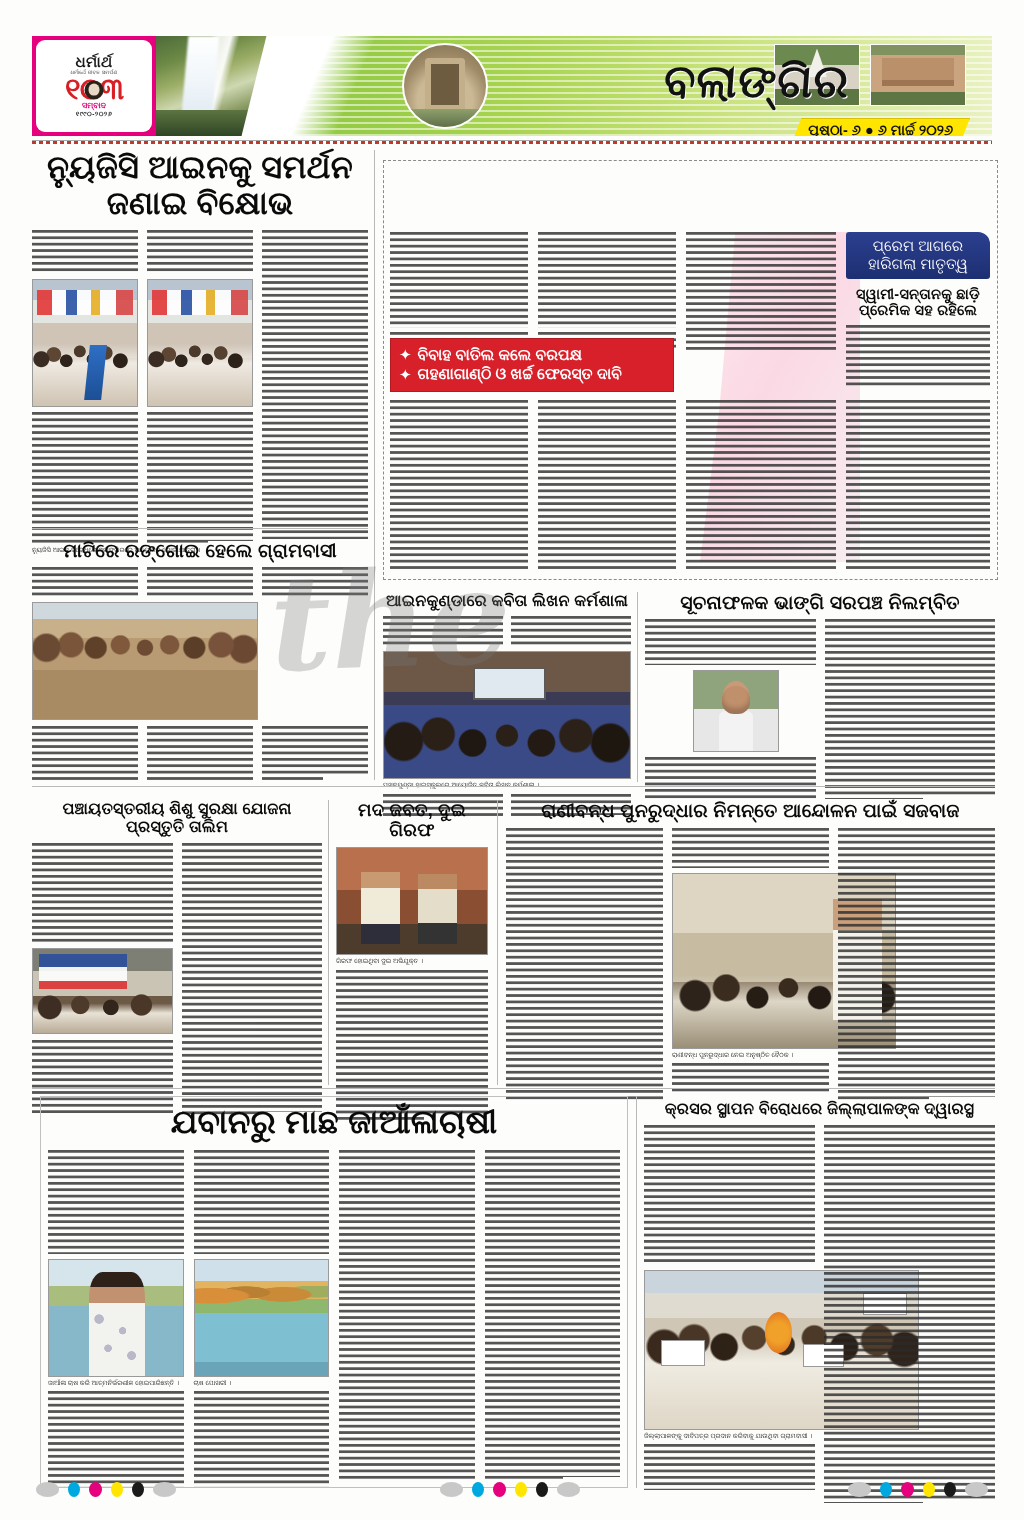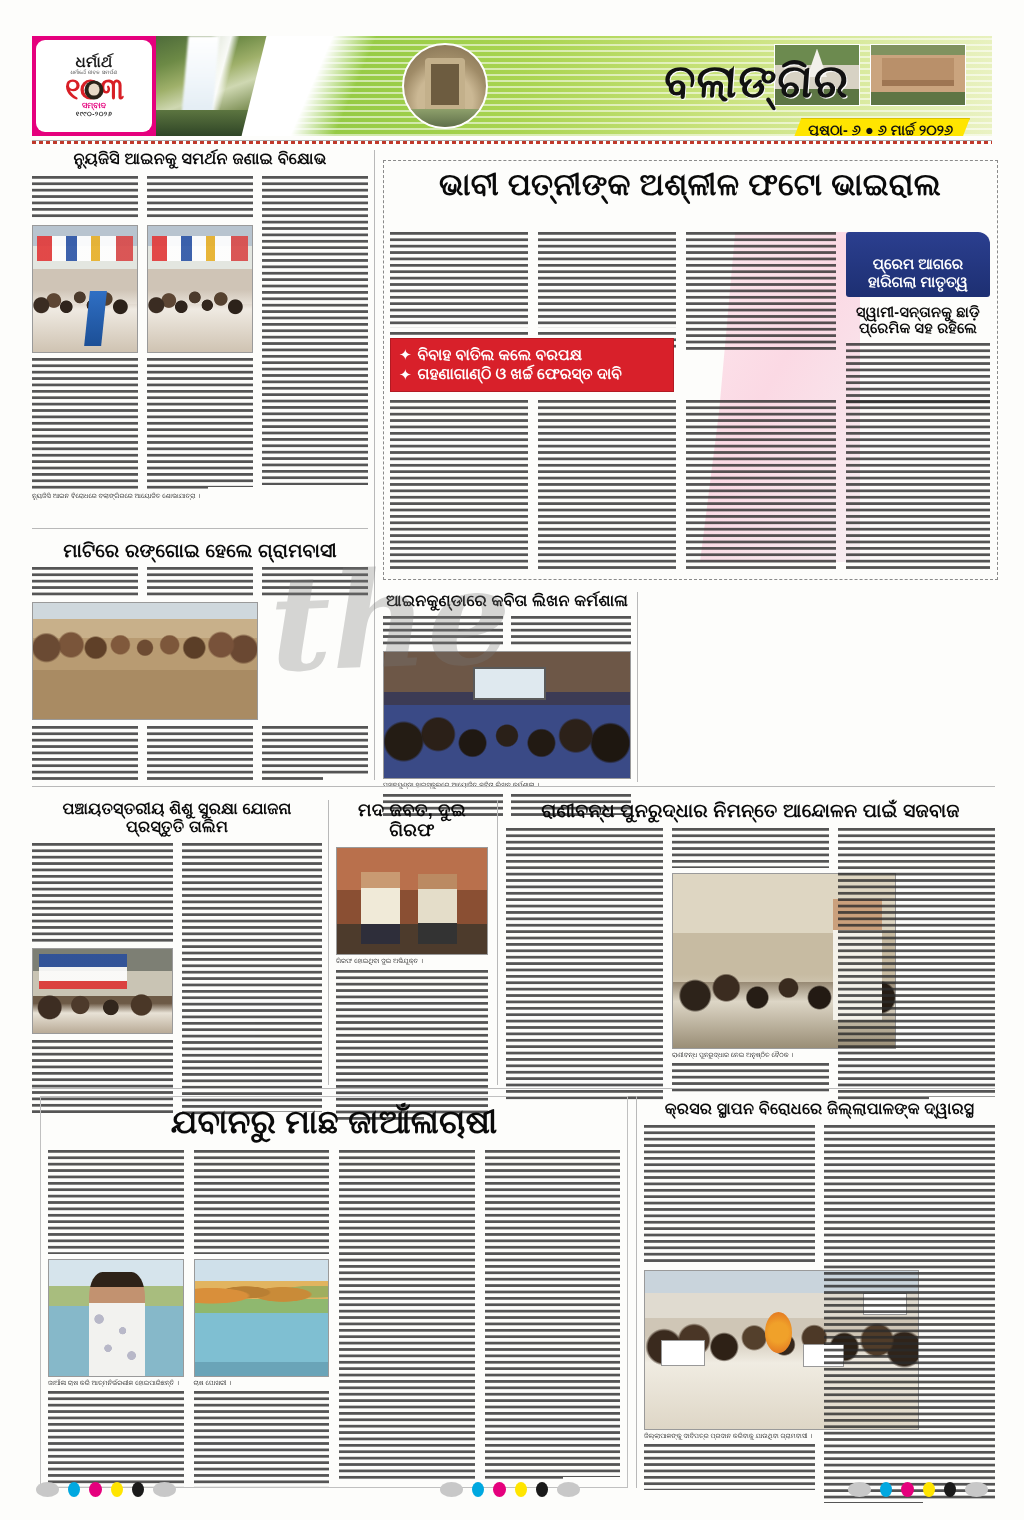--- a/index.html
+++ b/index.html
@@ -174,21 +174,21 @@
   
   .art { position: absolute; }
   .hl {
     font-weight: bold;
     color: #0a0a0a;
     text-align: center;
     line-height: 1.12;
     letter-spacing: .2px;
   }
   .hl-xl { font-size: 31px; }
-  .hl-lg { font-size: 16px; }
+  .hl-lg { font-size: 32px; }
   .hl-md { font-size: 19px; text-align: center; }
   .hl-sm { font-size: 16px; }
 
   .cols { display: flex; gap: 9px; }
   .col { flex: 1 1 0; min-width: 0; }
 
   
   .txt {
     --lh: 6.4px;
     background: repeating-linear-gradient(
@@ -420,22 +420,22 @@
   .redbox .ritem {
     display: flex; align-items: center; gap: 6px;
     font-size: 15.5px; font-weight: bold; line-height: 1.25;
     white-space: nowrap;
   }
   .spark { flex: 0 0 auto; color:#fff; font-size: 15px; line-height: 1; }
 
   .bluebar {
     background: linear-gradient(180deg,#2b3f8f,#1d2f72);
     color:#fff; text-align:center;
-    font-size: 15px; font-weight:bold;
-    padding: 23px 8px 6px;
+    font-size: 15px; font-weight:normal;
+    padding: 5px 8px 6px;
     border-radius: 3px 12px 3px 3px;
   }
 
   .pinkwash {
     position:absolute;
     background: linear-gradient(120deg, #fde8ee 0%, #fbd9e4 45%, #f7eef2 100%);
   }
 
   
   .watermark {
@@ -564,23 +564,20 @@
       <div class="col">
         <div class="txt txt-end" style="height:54px;"></div>
       </div>
     </div>
   </div>
 
   <div class="sep-v" style="left:374px; top:150px; height:630px;"></div>
 
   <div class="dash-box" style="left:383px; top:160px; width:615px; height:420px;"></div>
 
-  <div class="art" style="left:390px; top:168px; width:600px;">
-    <div class="hl hl-xl">ଭାବୀ ପତ୍ନୀଙ୍କ ଅଶ୍ଳୀଳ ଫଟୋ ଭାଇରାଲ</div>
-  </div>
 
   <div class="pinkwash" style="left:700px; top:232px; width:160px; height:330px; clip-path: polygon(22% 0, 100% 0, 100% 100%, 0 100%, 12% 54%);"></div>
 
   <div class="art" style="left:390px; top:232px; width:600px;">
     <div class="cols" style="gap:10px;">
 
       <div class="col" style="flex:0 0 138px;">
         <div class="txt" style="height:96px;"></div>
         <div class="txt" style="height:18px; margin-top:4px;"></div>
       </div>
@@ -650,20 +647,33 @@
         <div class="txt" style="height:24px;"></div>
       </div>
       <div class="col">
         <div class="txt txt-end" style="height:24px;"></div>
       </div>
     </div>
   </div>
 
   <div class="sep-v" style="left:637px; top:592px; height:190px;"></div>
 
+  <div class="art" style="left:645px; top:592px; width:350px;">
+    <div class="hl hl-md">ସୂଚନାଫଳକ ଭାଙ୍ଗି ସରପଞ୍ଚ ନିଲମ୍ବିତ</div>
+    <div class="cols" style="margin-top:6px; gap:9px;">
+      <div class="col">
+        <div class="txt" style="height:46px;"></div>
+        <div class="photo ph-portrait" style="height:82px; width:86px; margin-top:5px; margin-left:48px;"></div>
+        <div class="txt" style="height:42px; margin-top:5px;"></div>
+      </div>
+      <div class="col">
+        <div class="txt txt-end" style="height:180px;"></div>
+      </div>
+    </div>
+  </div>
 
   <div class="sep-h" style="left:32px; top:786px; width:963px;"></div>
 
   <div class="art" style="left:32px; top:800px; width:290px;">
     <div class="hl hl-sm">ପଞ୍ଚାୟତସ୍ତରୀୟ ଶିଶୁ ସୁରକ୍ଷା ଯୋଜନା ପ୍ରସ୍ତୁତି ତାଲିମ</div>
     <div class="cols" style="margin-top:7px; gap:9px;">
       <div class="col">
         <div class="txt" style="height:100px;"></div>
         <div class="photo ph-meeting" style="height:86px; margin-top:5px;">
           <div class="backdrop"></div>

